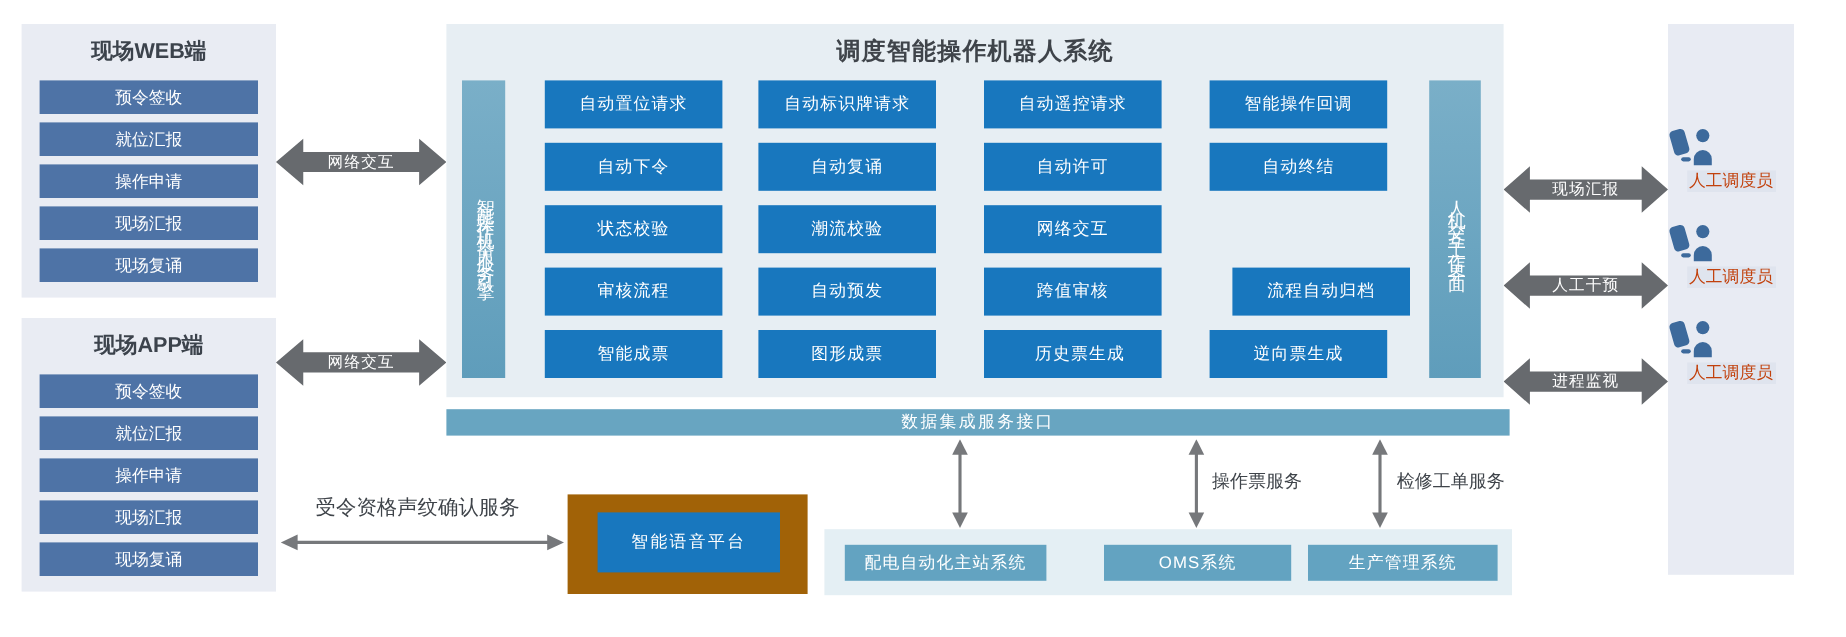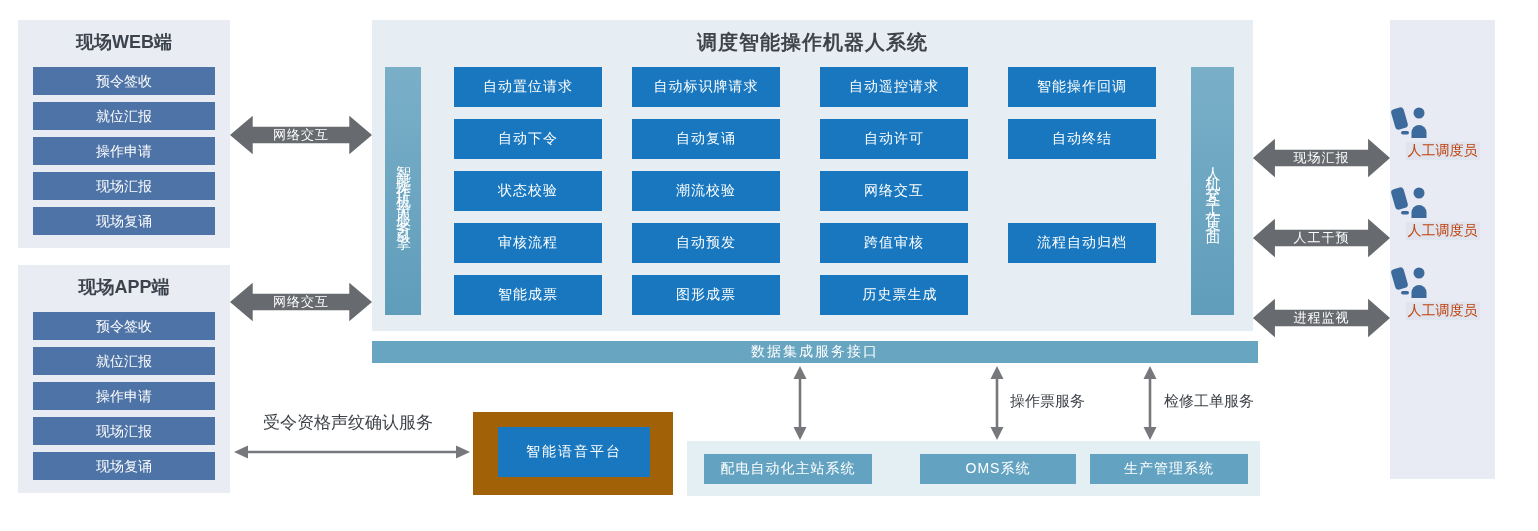--- a/index.html
+++ b/index.html
@@ -96,25 +96,26 @@
     <div class="gbtn" style="left:448px; top:99px;">自动许可</div>
     <div class="gbtn" style="left:636px; top:99px;">自动终结</div>
 
     <div class="gbtn" style="left:82px;  top:151px;">状态校验</div>
     <div class="gbtn" style="left:260px; top:151px;">潮流校验</div>
     <div class="gbtn" style="left:448px; top:151px;">网络交互</div>
 
     <div class="gbtn" style="left:82px;  top:203px;">审核流程</div>
     <div class="gbtn" style="left:260px; top:203px;">自动预发</div>
     <div class="gbtn" style="left:448px; top:203px;">跨值审核</div>
-    <div class="gbtn" style="left:636px; top:203px;">流程自动归档</div>
+    <div class="gbtn" style="left:655px; top:203px;">流程自动归档</div>
 
     <div class="gbtn" style="left:82px;  top:255px;">智能成票</div>
     <div class="gbtn" style="left:260px; top:255px;">图形成票</div>
     <div class="gbtn" style="left:448px; top:255px;padding-left:12px;">历史票生成</div>
+    <div class="gbtn" style="left:636px; top:255px;">逆向票生成</div>
   </div>
 
   <div class="databar">
     <span>数据集成服务接口</span>
   </div>
 
   <div class="fatarrow" style="left:1253px; top:136px; width:137px;">
     <span>现场汇报</span>
   </div>
   <div class="fatarrow" style="left:1253px; top:216px; width:137px;">

